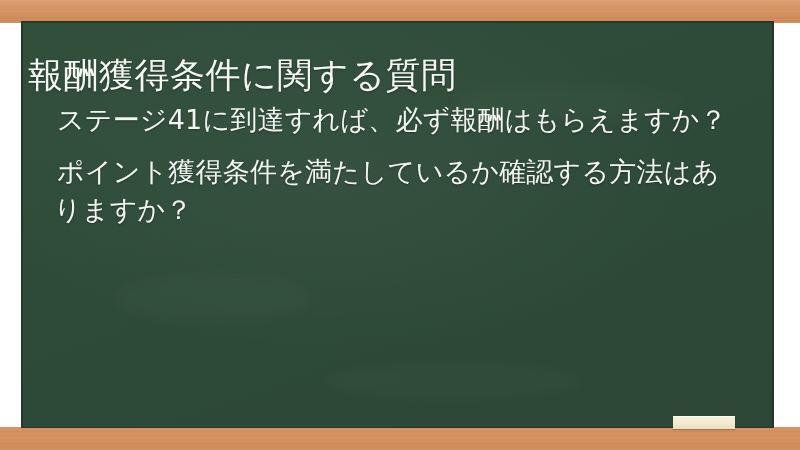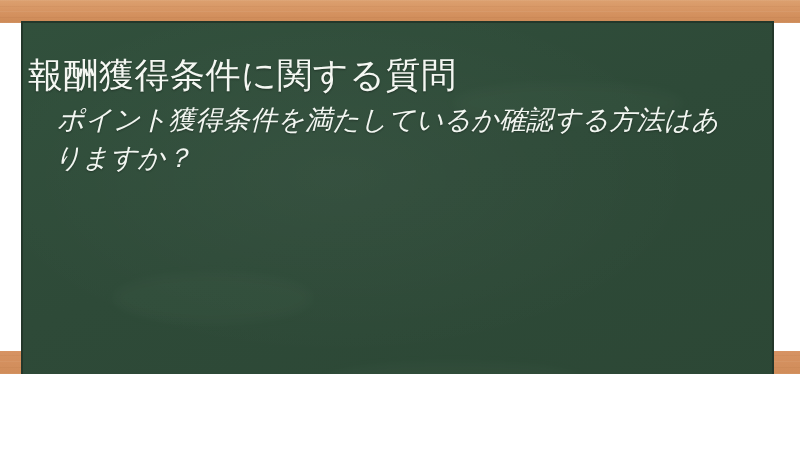--- a/index.html
+++ b/index.html
@@ -12,21 +12,21 @@
     width: 800px;
     height: 450px;
     overflow: hidden;
     font-family: "DejaVu Sans", "Liberation Sans", sans-serif;
   }
 
   
   .slide {
     position: relative;
     width: 800px;
-    height: 374px;
+    height: 450px;
     box-sizing: border-box;
     background:
       
       repeating-linear-gradient(
         90deg,
         rgba(255,255,255,0.055) 0px,
         rgba(255,255,255,0.055) 1px,
         rgba(0,0,0,0.000) 1px,
         rgba(0,0,0,0.000) 4px,
         rgba(120,60,20,0.070) 4px,
@@ -141,21 +141,21 @@
   }
   .qitem {
     color: #f2f6f1;
     font-size: 27px;
     line-height: 38px;
     letter-spacing: 0.2px;
     margin: 0 0 14px 0;
     text-shadow: 0 1px 2px rgba(0,0,0,0.30);
     text-indent: 3px;
   }
-  .qitem:last-child { margin-bottom: 4px; font-style: italic; }
+  .qitem:last-child { margin-bottom: 4px; }
 
   
   .eraser {
     position: absolute;
     left: 673px;
     top: 416px;
     width: 62px;
     height: 12px;
     background: linear-gradient(180deg, #f7f1dc 0%, #f3ead0 55%, #e9dec0 100%);
     border-top: 1px solid #fdfaf0;
@@ -174,20 +174,21 @@
 
   <div class="board">
 
     <div class="board-smudge smudge-a"></div>
     <div class="board-smudge smudge-b"></div>
     <div class="board-smudge smudge-c"></div>
 
     <h1 class="title">報酬獲得条件に関する質問</h1>
 
     <ul class="qlist">
+      <li class="qitem">ステージ41に到達すれば、必ず報酬はもらえますか？</li>
       <li class="qitem">ポイント獲得条件を満たしているか確認する方法はありますか？</li>
     </ul>
 
   </div>
 
   <div class="eraser"></div>
 
 </div>
 
 </body></html>

